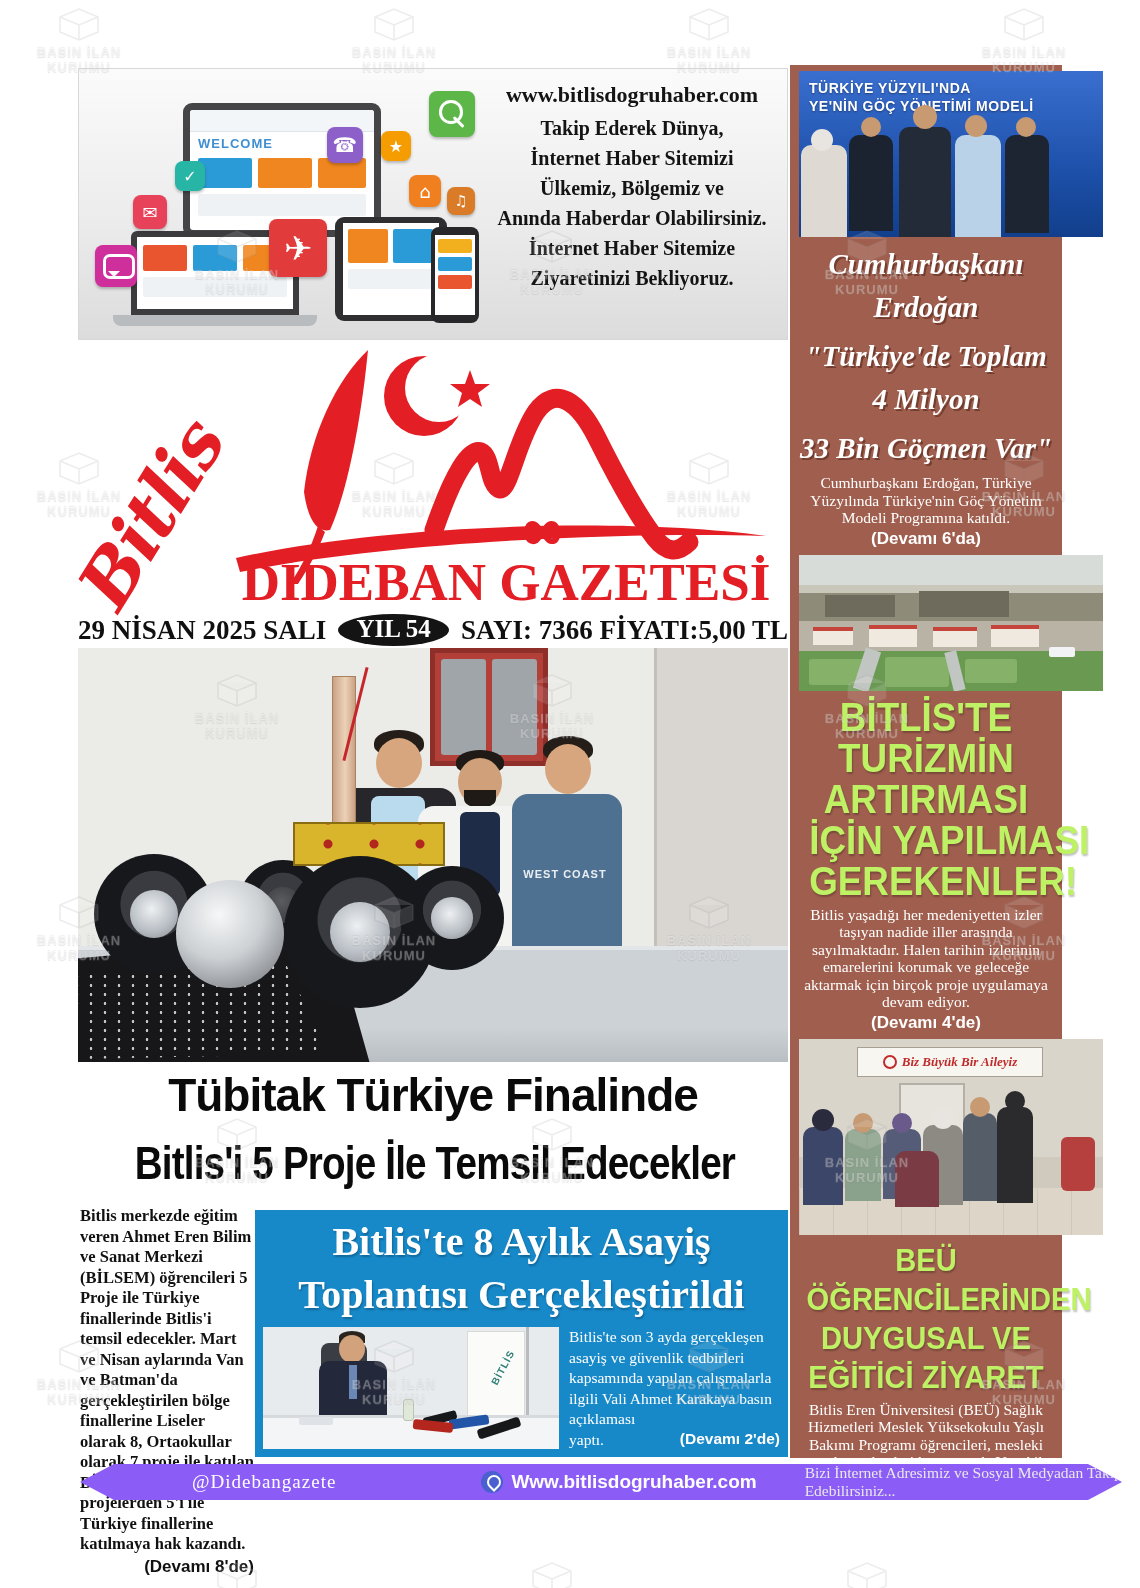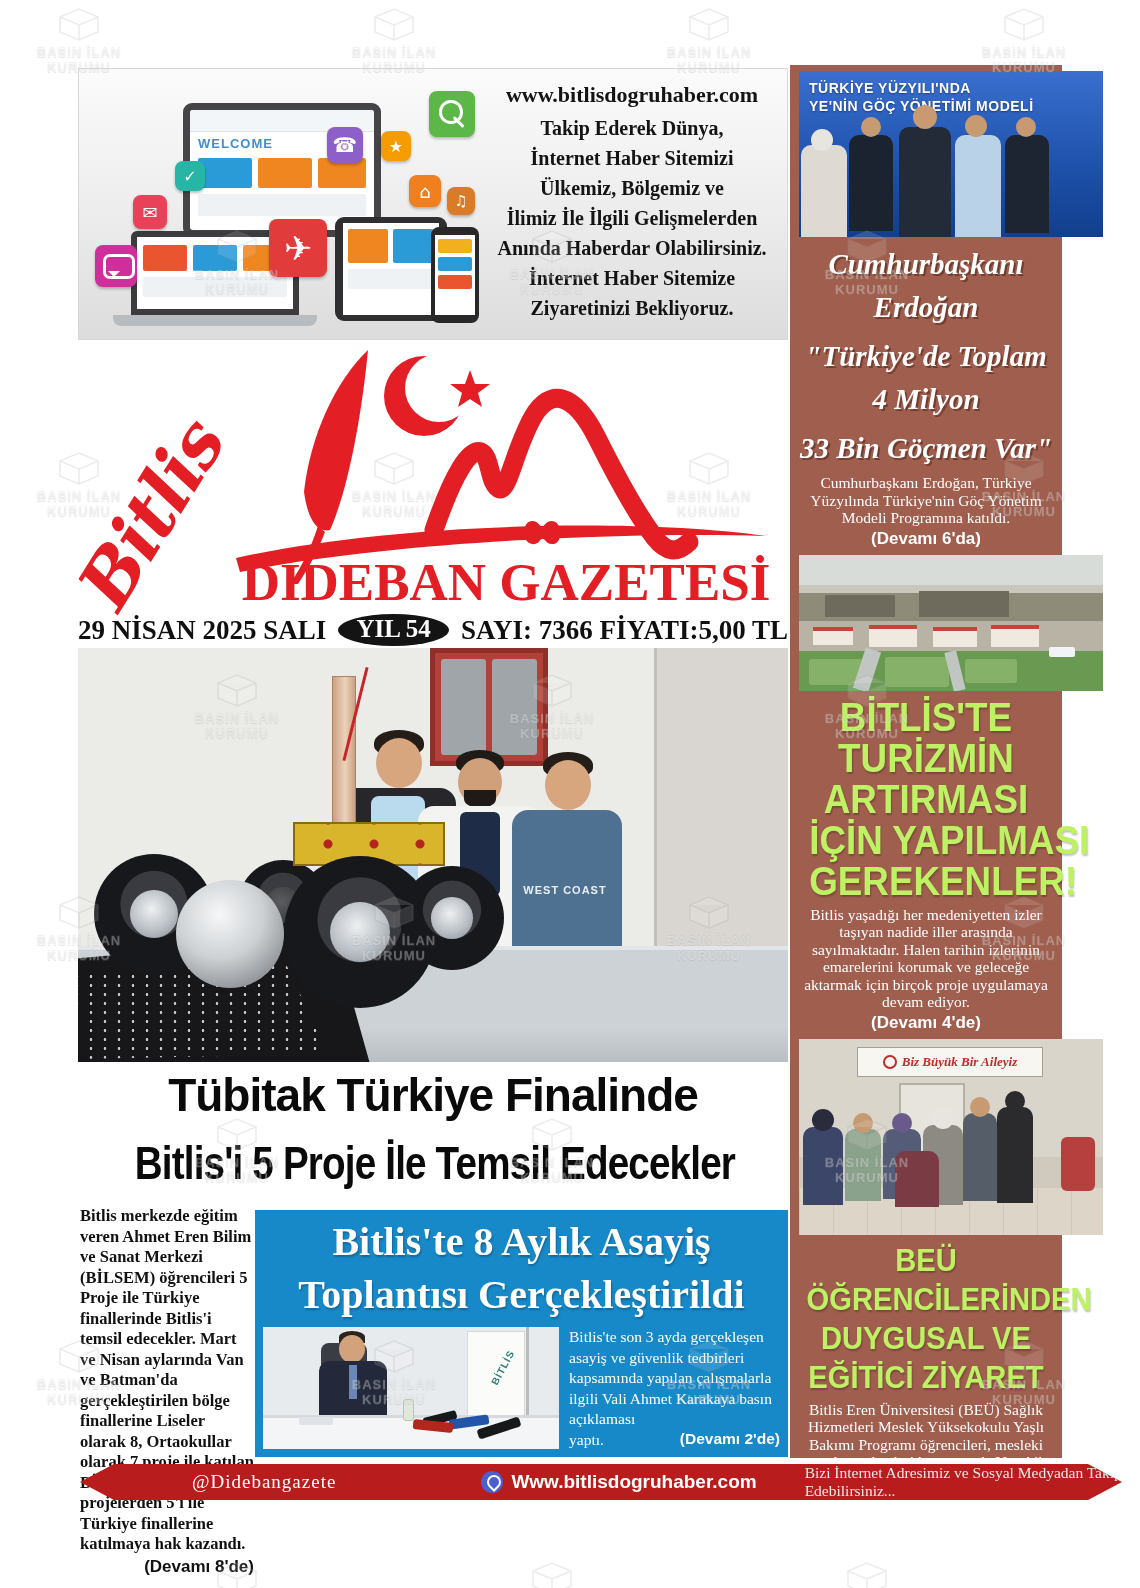--- a/index.html
+++ b/index.html
@@ -144,21 +144,21 @@
   .beu-photo { height:196px; background:linear-gradient(180deg,#dad5cb 0 60%,#cfc9be 60% 76%,#ddd6c8 76% 100%); }
   .beu-floor { position:absolute; left:0; bottom:0; width:100%; height:46px;
      background-image:repeating-linear-gradient(90deg, rgba(0,0,0,.07) 0 1px, transparent 1px 34px); }
   .beu-sign { position:absolute; left:58px; top:8px; width:186px; height:30px; background:#f8f6f1; border:1px solid #a79f92; display:flex; align-items:center; justify-content:center; gap:5px; }
   .beu-sign-text { font:italic bold 13px "Liberation Serif",serif; color:#c02b2b; white-space:nowrap; }
   .beu-emblem { width:14px; height:14px; border:2px solid #c02b2b; border-radius:50%; flex:none; }
   .beu-door { position:absolute; left:100px; top:44px; width:66px; height:72px; background:#e7e4dd; border:2px solid #b5b0a6; }
   .red-chair { position:absolute; right:8px; bottom:44px; width:34px; height:54px; background:#b5403e; border-radius:6px; }
 
   
-  .footer { position:absolute; left:80px; top:1464px; width:1042px; height:36px; background:#b91c1c; z-index:40;
+  .footer { position:absolute; left:80px; top:1464px; width:1042px; height:36px; background:#8b5cf6; z-index:40;
      clip-path:polygon(0 50%, 34px 0, calc(100% - 34px) 0, 100% 50%, calc(100% - 34px) 100%, 34px 100%);
      display:flex; align-items:center; color:#fff; }
   .foot-social { margin-left:112px; font:19px "Liberation Serif",serif; letter-spacing:1px; }
   .foot-center { display:flex; align-items:center; gap:8px; margin-left:145px; }
   .foot-icon { width:22px; height:22px; border-radius:50%; background:#4a5fd0; position:relative; flex:none; }
   .foot-icon::before { content:""; position:absolute; left:6px; top:4px; width:10px; height:10px; border:2px solid #fff; border-radius:50% 50% 50% 0; transform:rotate(-45deg); }
   .foot-url { font:bold 19px "Liberation Sans",sans-serif; }
   .foot-tag { margin-left:48px; font:15.5px "Liberation Serif",serif; color:#e9e9e9; }
 </style>
 </head>
@@ -215,21 +215,20 @@
       <span class="app-icon" style="left:248px;top:58px;width:36px;height:36px;background:#8c5fc9;font-size:20px;">☎</span>
       <span class="app-icon" style="left:330px;top:106px;width:32px;height:32px;background:#f07f1f;font-size:18px;">⌂</span>
       <span class="app-icon" style="left:302px;top:62px;width:30px;height:30px;background:#f59d00;font-size:16px;">★</span>
       <span class="app-icon" style="left:368px;top:118px;width:28px;height:28px;background:#d97b27;font-size:15px;">♫</span>
     </div>
     <div class="ad-text">
       <div class="ad-url">www.bitlisdogruhaber.com</div>
       <div class="ad-line">Takip Ederek Dünya,</div>
       <div class="ad-line">İnternet Haber Sitemizi</div>
       <div class="ad-line">Ülkemiz, Bölgemiz ve</div>
-      <div class="ad-line">İlimiz İle İlgili Gelişmelerden</div>
       <div class="ad-line">Anında Haberdar Olabilirsiniz.</div>
       <div class="ad-line">İnternet Haber Sitemize</div>
       <div class="ad-line">Ziyaretinizi Bekliyoruz.</div>
     </div>
   </div>
 
   <div class="masthead">
     <div class="city-script">Bitlis</div>
     <svg class="mast-svg" width="560" height="240" viewBox="0 0 560 240">
       <g fill="#e31e24">
@@ -265,21 +264,21 @@
       <div class="torso" style="left:0;top:54px;width:116px;height:206px;background:#27272b;"></div>
       <div class="tee" style="left:31px;top:62px;width:54px;height:112px;"></div>
     </div>
     <div class="person" style="left:340px;top:106px;width:124px;height:256px;">
       <div class="hair" style="left:38px;top:-4px;width:48px;height:24px;background:#1f1a16;"></div>
       <div class="head" style="left:40px;top:4px;width:44px;height:48px;background:#cfa07a;"></div>
       <div class="hair" style="left:46px;top:36px;width:32px;height:18px;background:#1f1a16;border-radius:0 0 50% 50%;"></div>
       <div class="torso coat" style="left:0;top:52px;width:124px;height:204px;"></div>
       <div class="navy-shirt" style="left:42px;top:58px;width:40px;height:84px;"></div>
     </div>
-    <div class="person" style="left:434px;top:108px;width:106px;height:300px;">
+    <div class="person" style="left:434px;top:92px;width:106px;height:300px;">
       <div class="hair" style="left:31px;top:-4px;width:50px;height:26px;"></div>
       <div class="head" style="left:33px;top:4px;width:46px;height:50px;"></div>
       <div class="torso sweat" style="left:0;top:54px;width:110px;height:158px;"></div>
       <div class="sweat-text" style="top:128px;">WEST COAST</div>
       <div class="pants" style="left:16px;top:212px;width:78px;height:94px;"></div>
     </div>
 
     <div class="lab-table"></div>
     <div class="mat">
         <div class="speckles"></div>

